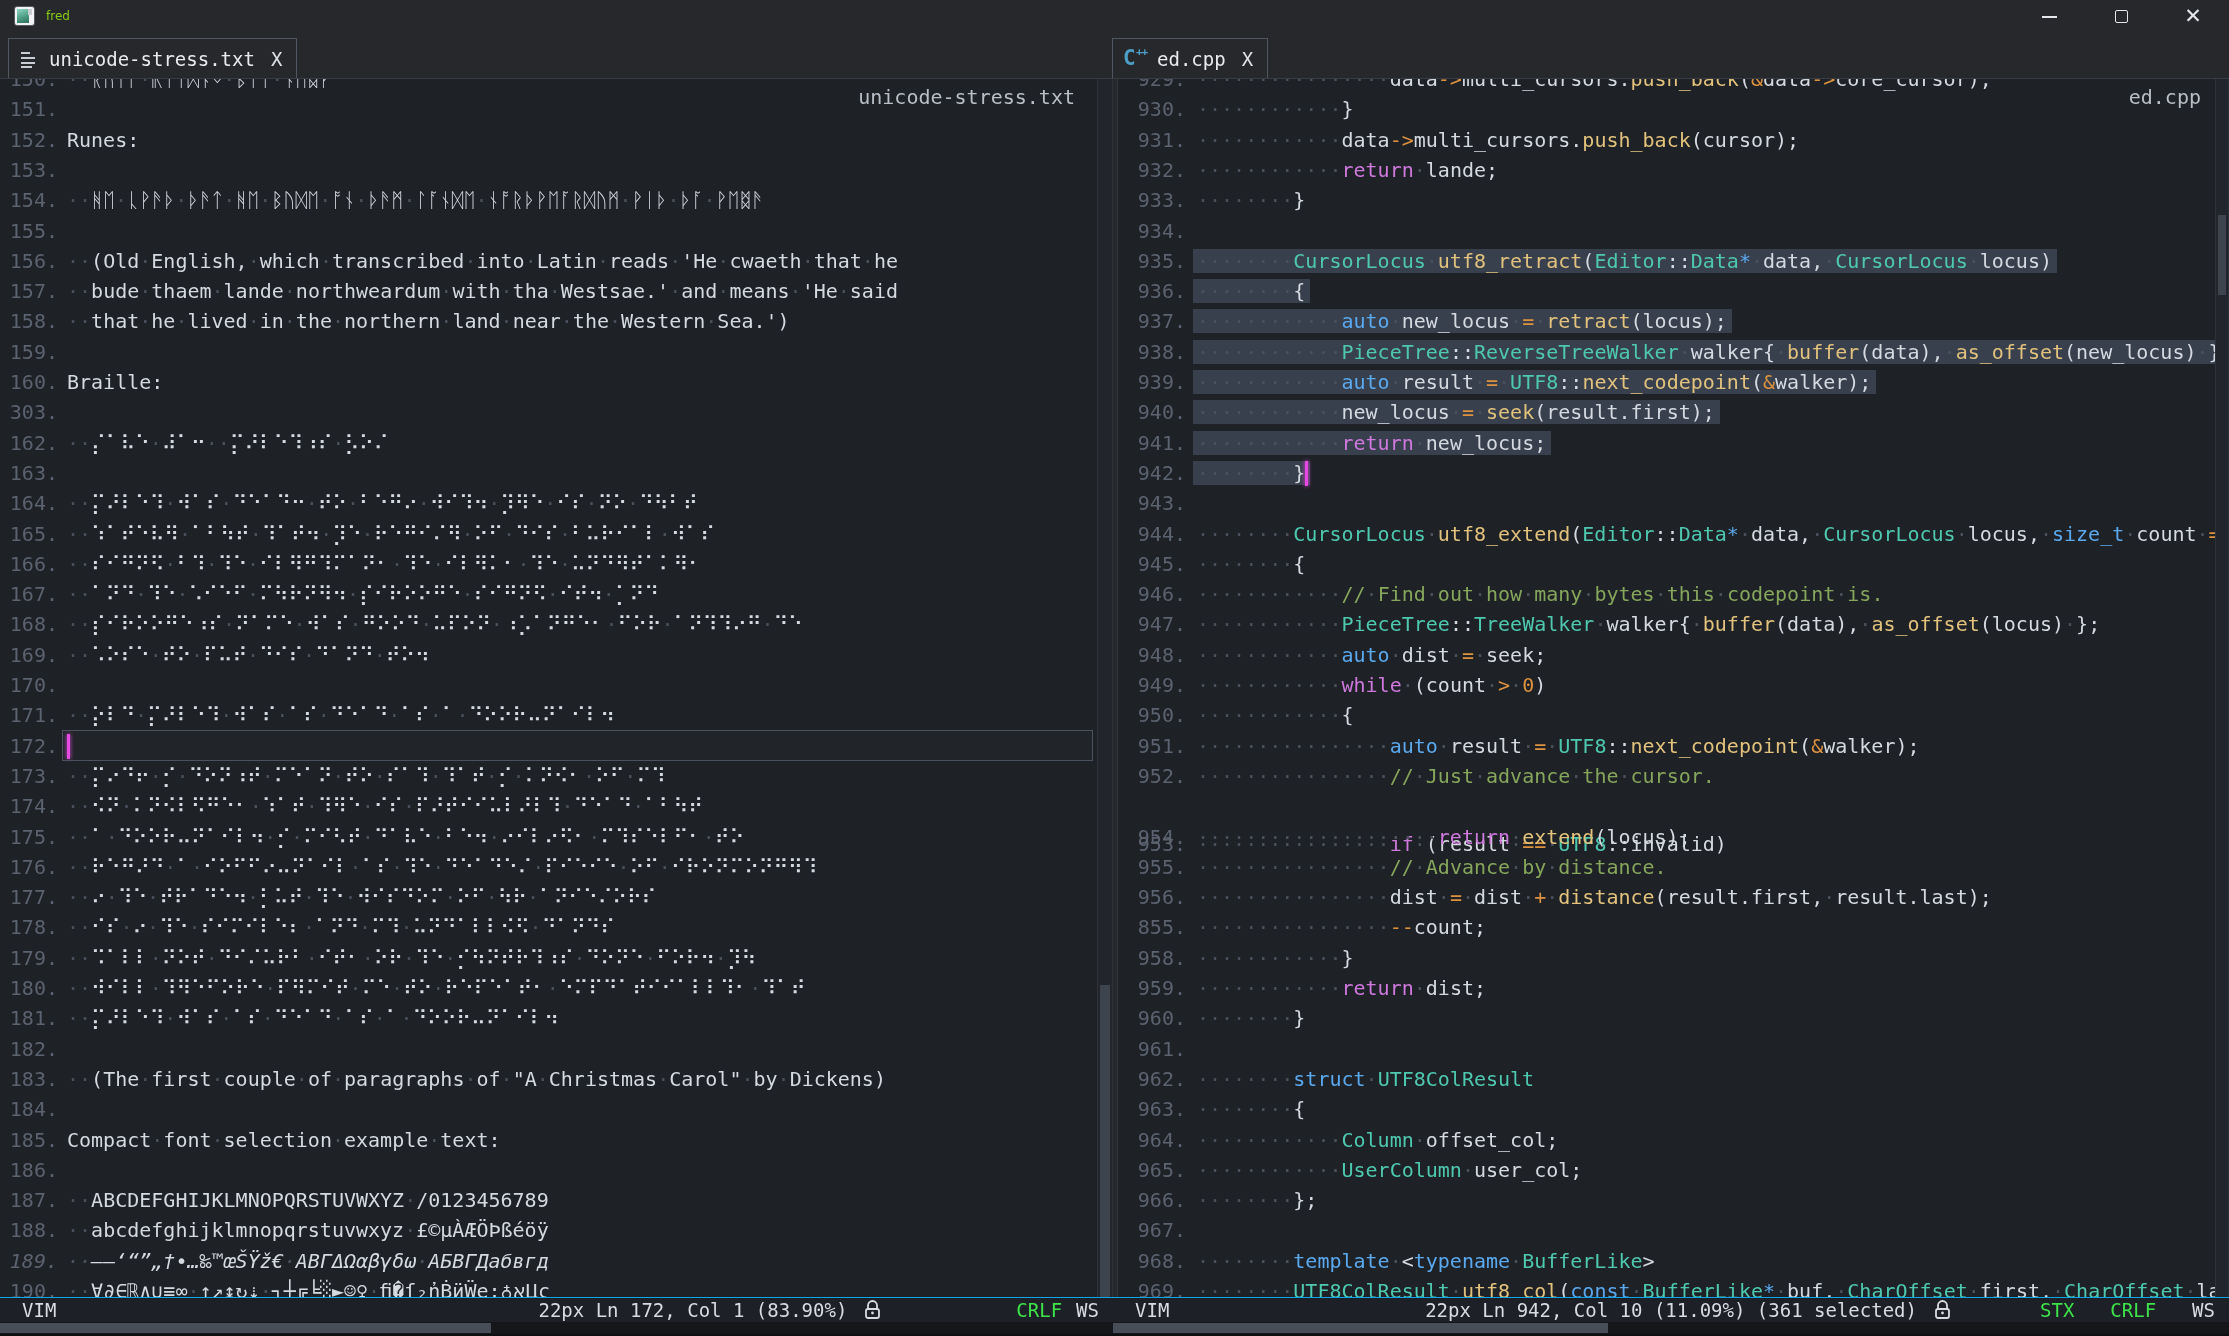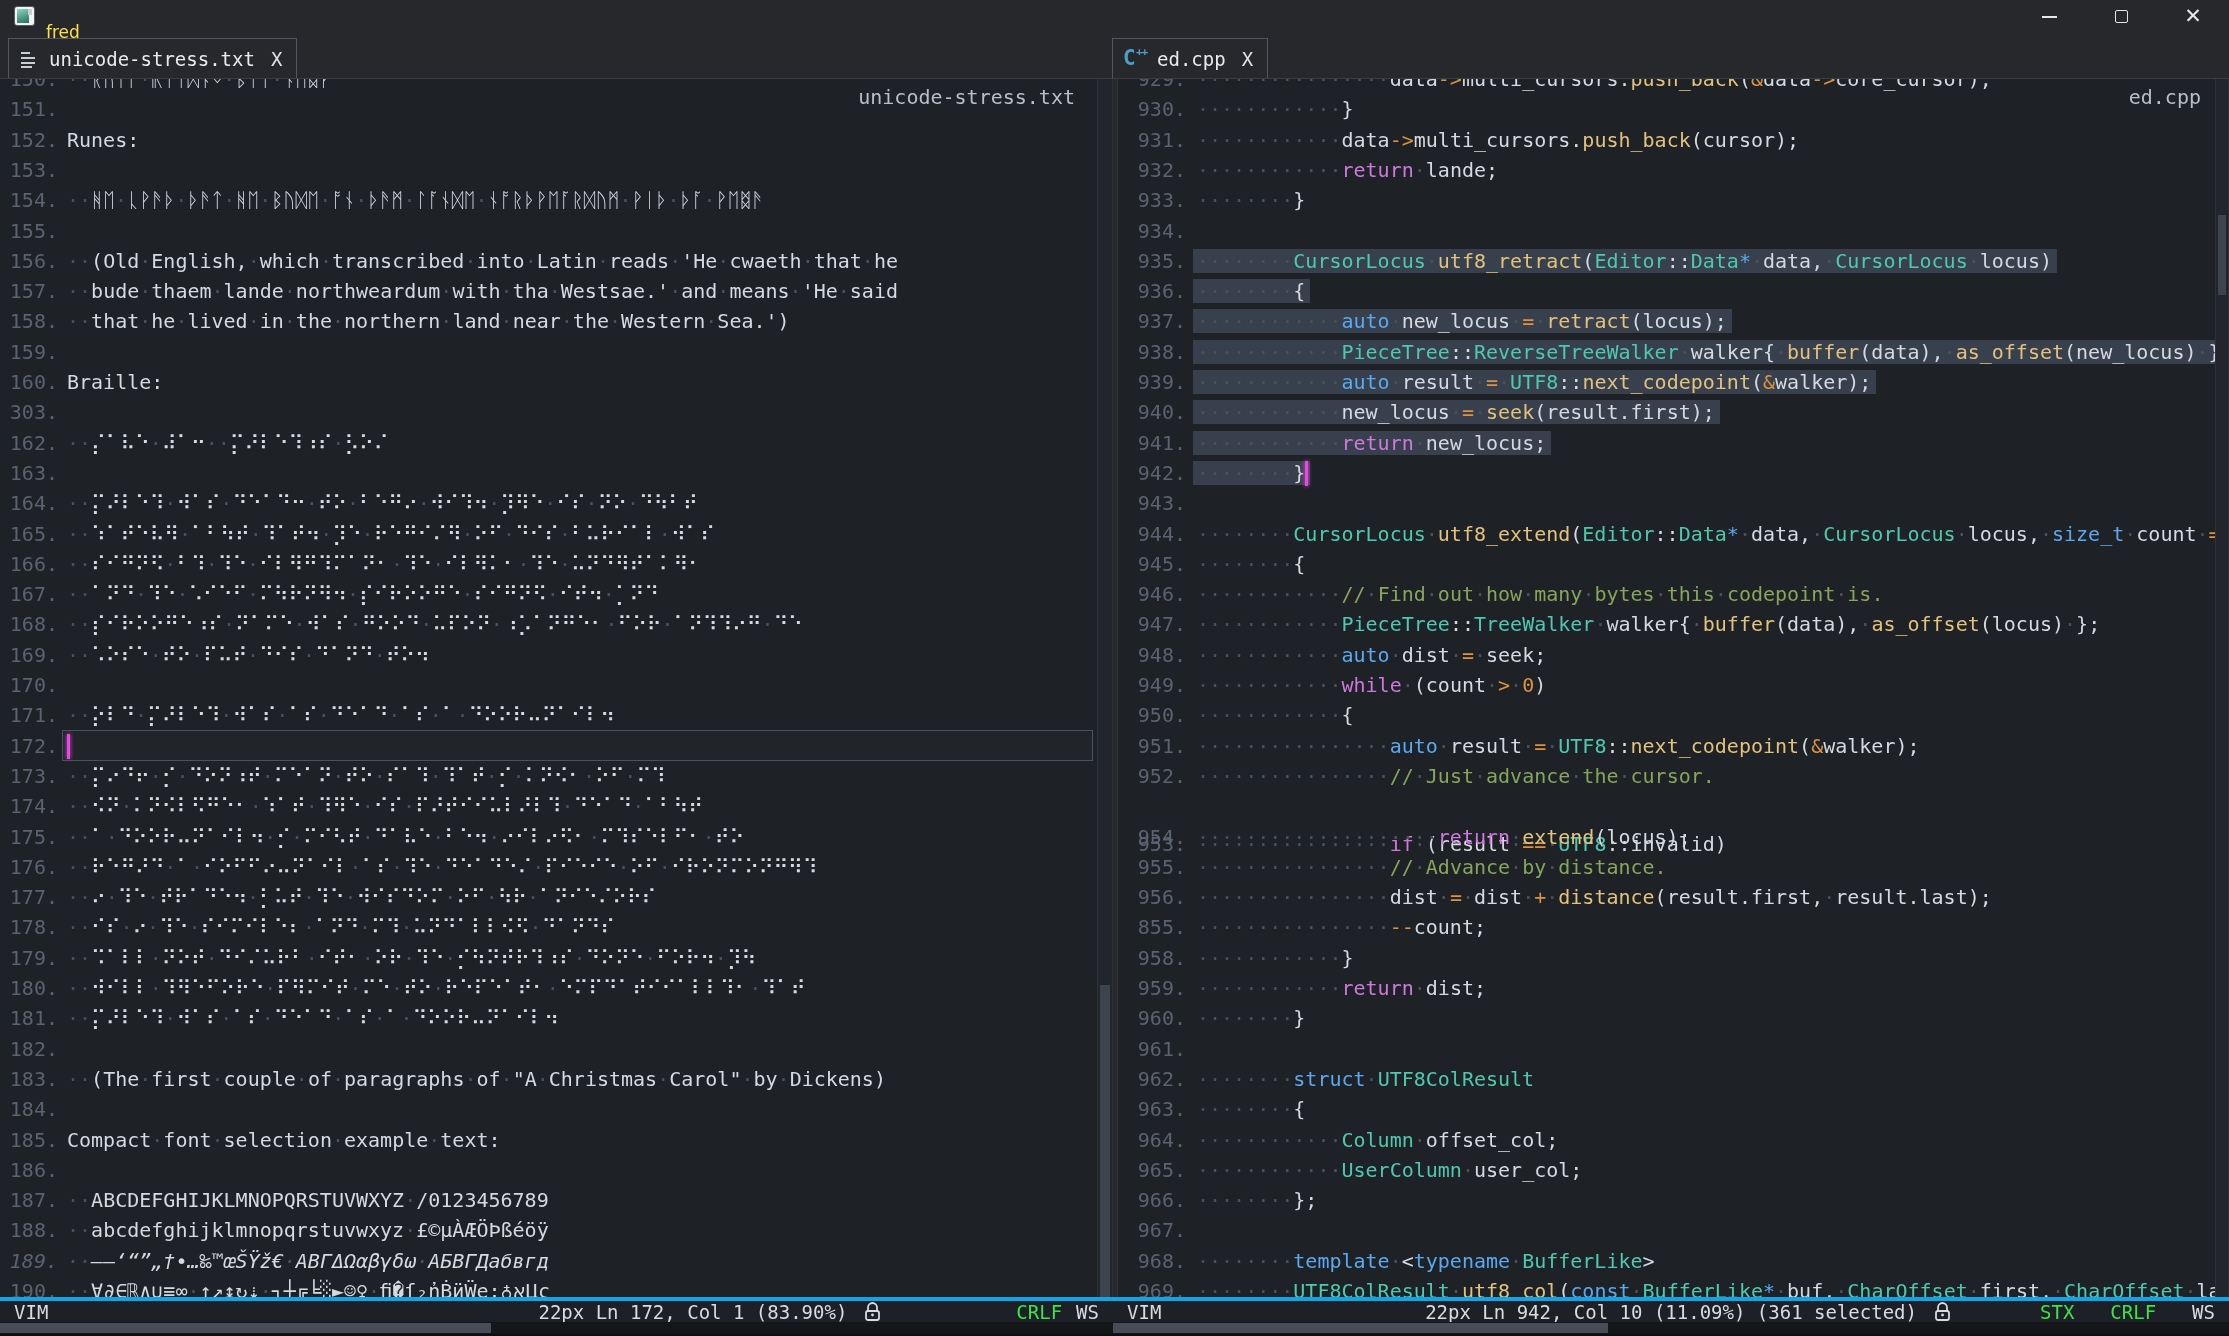--- a/index.html
+++ b/index.html
@@ -4,21 +4,21 @@
 <style>
   * { margin:0; padding:0; box-sizing:border-box; }
   html,body { width:2229px; height:1336px; overflow:hidden; }
   body { background:#26282c; position:relative; font-family:"DejaVu Sans Mono","DejaVu Sans",monospace; }
 
   
   .titlebar { position:absolute; left:0; top:0; width:2229px; height:33px; background:#26282c; }
   .app-icon { position:absolute; left:14px; top:6px; width:21px; height:20px; background:#f2f3f4; border-radius:3px; border:1px solid #55585c; overflow:hidden; }
   .app-icon .img { position:absolute; left:2px; top:2px; width:12px; height:14px; background:linear-gradient(160deg,#8fd8c4 0%,#4e9e85 55%,#2e6e5c 100%); }
   .app-icon .notch { position:absolute; right:2px; top:2px; width:4px; height:6px; background:#c9cdd2; }
-  .app-title { position:absolute; left:46px; top:21px; font-family:"DejaVu Sans","Liberation Sans",sans-serif; font-size:17px; color:#fde047; line-height:22px; }
+  .app-title { position:absolute; left:46px; top:5px; font-family:"DejaVu Sans","Liberation Sans",sans-serif; font-size:12px; color:#84cc16; line-height:22px; }
   .win-controls { position:absolute; right:0; top:0; height:33px; display:flex; }
   .win-btn { width:72px; height:33px; display:flex; align-items:center; justify-content:center; color:#e3e6ea; }
   .glyph-min { width:15px; height:2px; background:#e3e6ea; }
   .glyph-max { width:13px; height:13px; border:1.5px solid #e3e6ea; border-radius:2px; }
   .glyph-close { font-size:21px; line-height:21px; font-family:"DejaVu Sans",sans-serif; }
 
   
   .tab { position:absolute; top:38px; height:41px; border:1px solid #50565f; background:#26282c; display:flex; align-items:center; padding:0 14px 0 10px; color:#e8eaee; font-size:19px; white-space:pre; }
   .tab .label { margin:0 0 0 10px; }
   .tab .close { margin-left:16px; color:#dfe2e7; }
@@ -61,21 +61,21 @@
   
   .vscroll { position:absolute; top:79px; height:1218px; background:#22252b; border-left:1px solid #2d3238; border-right:1px solid #2d3238; }
   #vscroll-left  { left:1097px; width:16px; }
   #vscroll-right { left:2215px; width:14px; }
   .vthumb { position:absolute; left:2px; right:2px; background:#3d444e; }
   .hscroll-strip { position:absolute; left:0; top:1322px; width:2229px; height:12px; background:#141619; }
   .hthumb { position:absolute; top:1px; height:10px; background:#474e58; }
   .bottom-edge { position:absolute; left:0; top:1334px; width:2229px; height:2px; background:#0e0f11; }
 
   
-  .statusbar { position:absolute; top:1297px; height:25px; background:#1d2026; border-top:4px solid #0ea5e9; display:flex; align-items:center; font-size:19px; color:#d8dbe0; white-space:pre; }
+  .statusbar { position:absolute; top:1297px; height:25px; background:#1d2026; border-top:1px solid #0ea5e9; display:flex; align-items:center; font-size:19px; color:#d8dbe0; white-space:pre;padding-left:8px; }
   #status-left  { left:0; width:1113px; }
   #status-right { left:1113px; width:1116px; }
   .sb-mode { margin-left:14px; }
   .sb-info { margin-left:auto; }
   .sb-lock { margin:0 0 0 16px; display:flex; align-items:center; }
   .sb-flags { display:flex; margin-right:14px; }
   .sb-flag { margin-left:14px; }
   .flag-green { color:#3ee34a; }
   .flag-plain { color:#d8dbe0; }
   #status-left  .sb-flags { margin-left:120px; }

